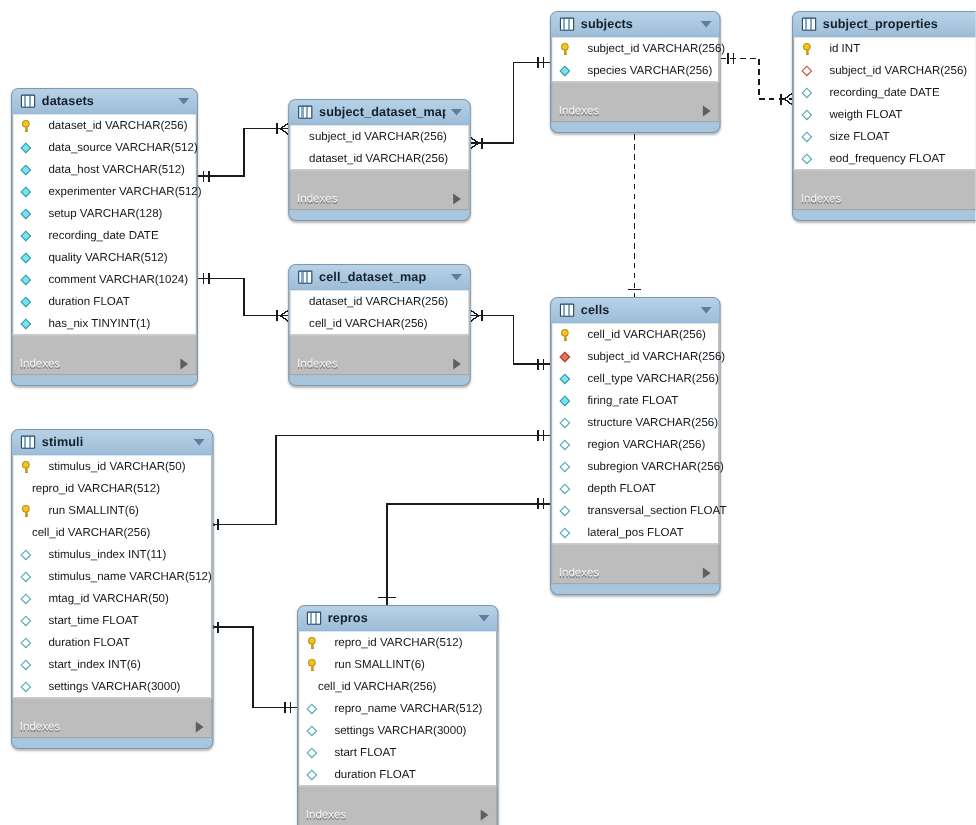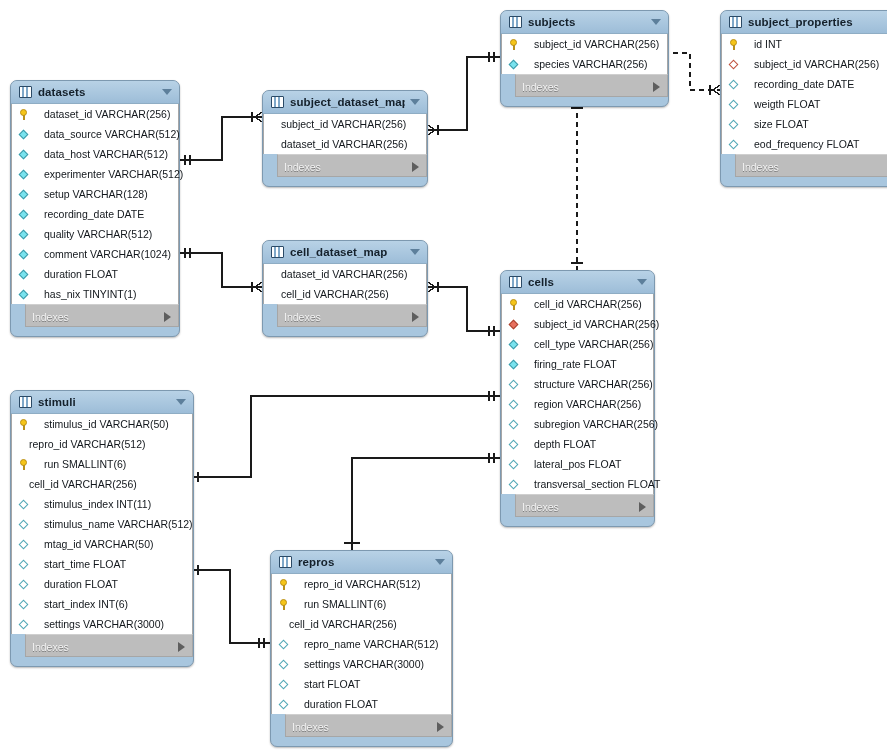--- a/index.html
+++ b/index.html
@@ -119,28 +119,27 @@
     transform:rotate(45deg);
     box-sizing:border-box;
   }
   .d.fill-cyan{background:#79e3ef;border:1px solid #3f9aa8;}
   .d.hollow  {background:#ffffff;border:1px solid #4fa7b5;}
   .d.fill-red{background:#e8705e;border:1px solid #a8432f;}
   .d.hollow-red{background:#ffffff;border:1px solid #c0503c;}
   .idx{
     height:19px;
     display:flex;align-items:center;
-    padding:2px 7px 0 6px;
+    padding:16px 7px 0 6px;
     background:#bdbdbd;
     border:1px solid #a6a6a6;
     border-top:1px solid #cfcfcf;
     font-size:10.5px;
     color:#f2f2f2;
     text-shadow:0 1px 0 rgba(0,0,0,.35);
-    margin-left:14px;
   }
   .idx .lbl{flex:1 1 auto;}
   .idx .tri{
     width:0;height:0;
     border-top:5px solid transparent;
     border-bottom:5px solid transparent;
     border-left:7px solid #5e5e5e;
   }
 </style>
 </head>
@@ -302,21 +301,21 @@
           <div class="col nokey">
             <span class="glyph"></span>
             <span>cell_id VARCHAR(256)</span>
           </div>
         </div>
         <div class="idx">
           <span class="lbl">Indexes</span>
           <span class="tri"></span>
         </div>
       </div>
-      <div class="tbl" style="left: 500px; top: 10px; width: 169px;">
+      <div class="tbl" style="left: 500px; top: 10px; width: 155px;">
         <div class="tbl-hdr">
           <span class="tbl-icon"></span>
           <span class="tbl-name">subjects</span>
           <span class="caret"></span>
         </div>
         <div class="cols">
           <div class="col">
             <span class="glyph">
               <span class="k"></span>
             </span>
@@ -435,27 +434,27 @@
           <div class="col">
             <span class="glyph">
               <span class="d hollow"></span>
             </span>
             <span>depth FLOAT</span>
           </div>
           <div class="col">
             <span class="glyph">
               <span class="d hollow"></span>
             </span>
+            <span>transversal_section FLOAT</span>
+          </div>
+          <div class="col">
+            <span class="glyph">
+              <span class="d hollow"></span>
+            </span>
             <span>lateral_pos FLOAT</span>
-          </div>
-          <div class="col">
-            <span class="glyph">
-              <span class="d hollow"></span>
-            </span>
-            <span>transversal_section FLOAT</span>
           </div>
         </div>
         <div class="idx">
           <span class="lbl">Indexes</span>
           <span class="tri"></span>
         </div>
       </div>
       <div class="tbl" style="left: 10px; top: 390px; width: 184px;">
         <div class="tbl-hdr">
           <span class="tbl-icon"></span>

